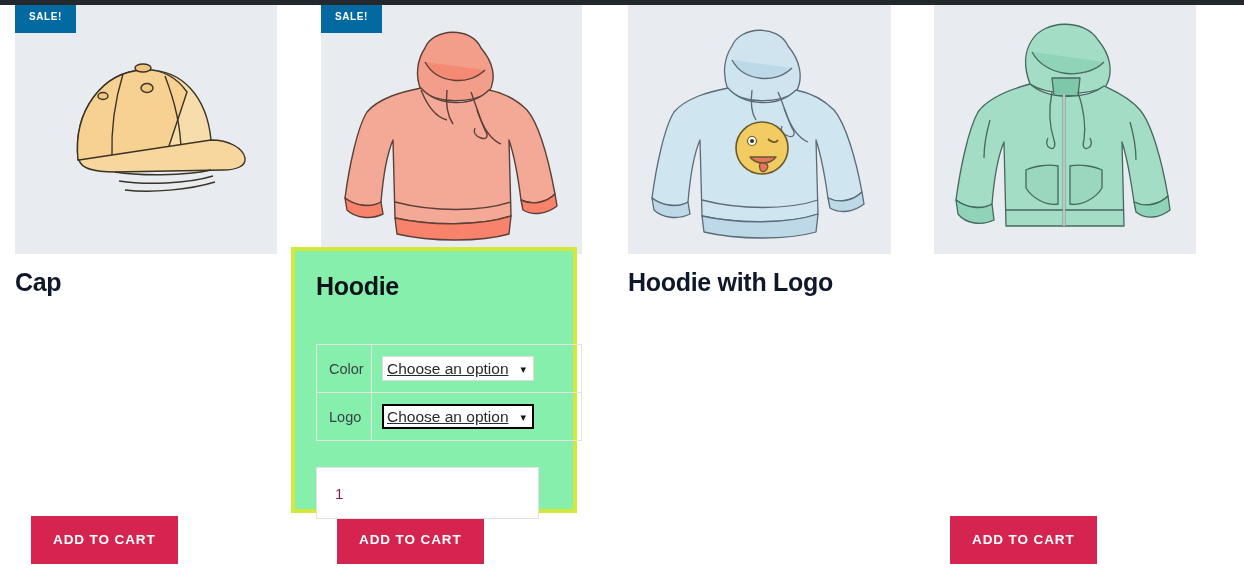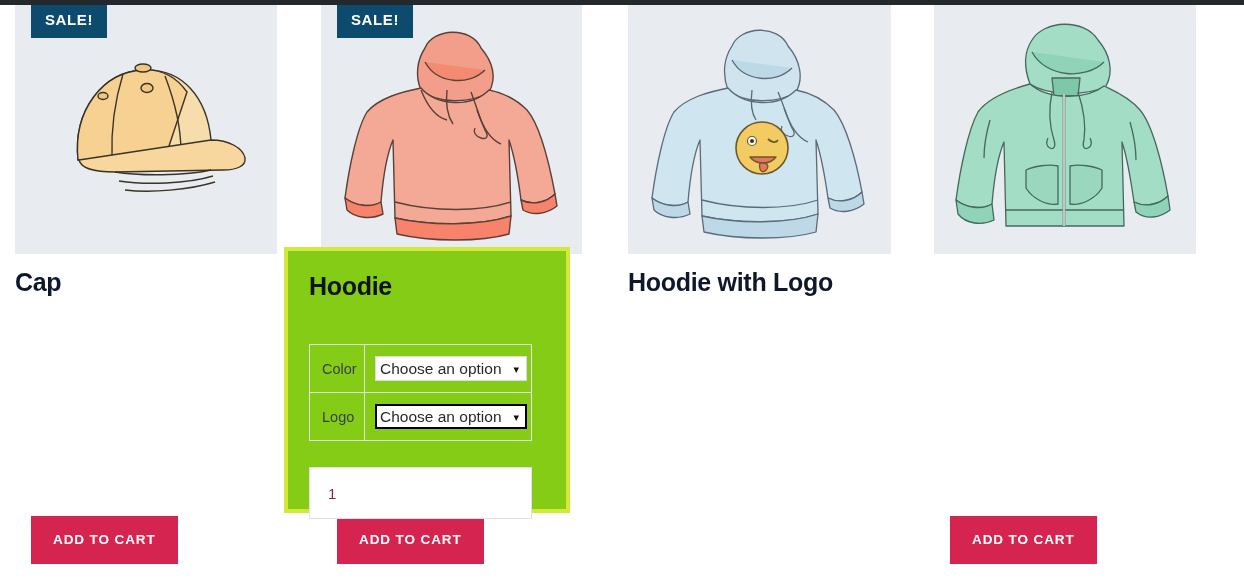--- a/index.html
+++ b/index.html
@@ -42,29 +42,28 @@
   }
   .product.col2 .img-wrap { width: 261px; }
   .product.col3 .img-wrap { width: 263px; }
   .product.col4 .img-wrap { width: 262px; }
 
   .img-wrap svg { position: absolute; top: 0; left: 0; width: 100%; height: 100%; }
 
   .sale-badge {
     position: absolute;
     top: 2px; left: 0px;
-    background: #0c4a6e;
+    background: #0369a1;
     color: #ffffff;
-    font-size: 15px;
+    font-size: 10px;
     font-weight: 700;
     letter-spacing: 0.6px;
     padding: 10px 14px 11px 14px;
     z-index: 10;
     line-height: 1;
-    margin-left: 16px;
   }
 
   .title {
     position: absolute;
     left: 0;
     top: 268px;
     font-size: 25px;
     font-weight: 700;
     color: #0f172a;
     letter-spacing: -0.3px;
@@ -86,34 +85,34 @@
     cursor: pointer;
     text-align: center;
     white-space: nowrap;
   }
   .btn.bottom { bottom: 23px; left: 0; margin-left: 16px; }
   .btn.readmore { top: 381px; left: 0; }
 
   
   .highlight-box {
     position: absolute;
-    left: 284px;
+    left: 291px;
     top: 247px;
     width: 286px;
     height: 266px;
     border: 4px solid #d2e93c;
-    background: #84cc16;
+    background: #86efac;
     z-index: 20;
   }
 
   .variations {
     position: absolute;
     left: 21px;
     top: 93px;
-    width: 223px;
+    width: 266px;
     border-collapse: collapse;
   }
   .variations tr { }
   .variations td {
     border: 1px solid #e4e4e4;
     padding: 0;
     height: 48px;
     vertical-align: middle;
   }
   .variations td.label {
@@ -131,20 +130,21 @@
     font-family: "Liberation Sans", sans-serif;
     font-size: 15.5px;
     color: #2a2a2a;
     background: #ffffff;
     border: 1px solid #dcdcdc;
     padding: 3px 4px 3px 4px;
     width: 152px;
     outline: none;
     -webkit-appearance: none;
     appearance: none;
+    text-decoration: underline;
   }
   select.attr.focused {
     border: 2px solid #000000;
     padding: 2px 3px 2px 3px;
   }
   .select-shell { position: relative; display: inline-block; }
   .select-shell .caret {
     position: absolute;
     right: 8px; top: 50%;
     transform: translateY(-50%);

